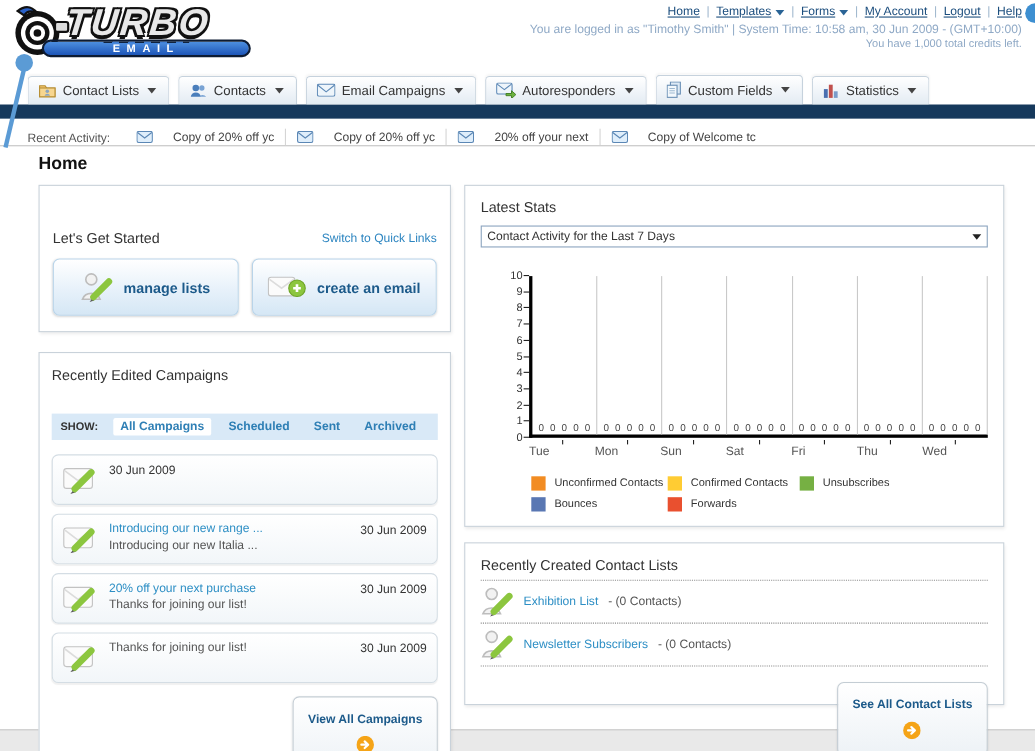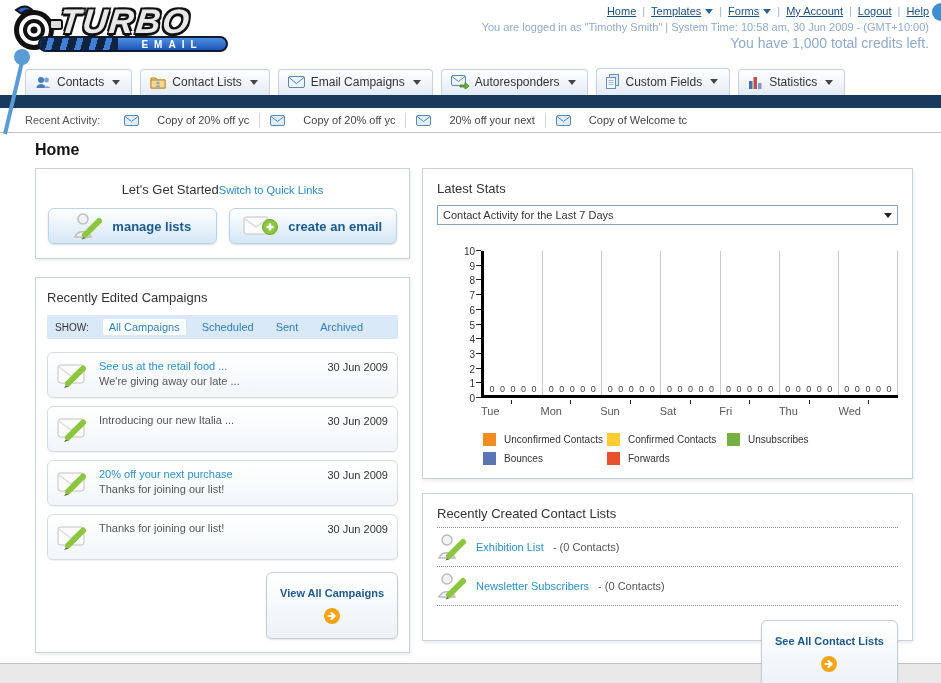--- a/index.html
+++ b/index.html
@@ -7,75 +7,75 @@
   body { font-family:"Liberation Sans", sans-serif; background:#e9e9e9; position:relative; }
   .page { background:#fff; width:941px; height:664px; border-bottom:1px solid #bfbfbf; position:relative; }
 
   
   .header { position:relative; height:64px; }
   .logo { position:absolute; left:8px; top:4px; width:230px; height:56px; }
   .logo-turbo { font-weight:bold; font-style:italic; font-size:34px; letter-spacing:2px; color:#e8e8e8;
     text-shadow:-2px -2px 0 #111,2px -2px 0 #111,-2px 2px 0 #111,2px 2px 0 #111,0 3px 0 #111;
     transform:skewX(-6deg); position:absolute; left:52px; top:-2px; }
   .logo-bar { position:absolute; left:30px; top:32px; width:190px; height:16px; background:linear-gradient(#4d8fe0,#1d55b8);
-    border:2px solid #0d1b33; border-radius:8px; display:flex; align-items:center; }
+    border:2px solid #0d1b33; border-radius:8px; display:flex; align-items:center;flex-direction:column; }
   .logo-stripes { width:78px; height:100%; border-radius:6px 0 0 6px;
     background:repeating-linear-gradient(105deg,#10233f 0 8px,#3f7fd6 8px 14px); }
   .logo-email { flex:1; text-align:center; color:#fff; font-weight:bold; font-size:10px; letter-spacing:6px; }
   .turbo-icon { position:absolute; left:0; top:0; }
 
   .callout-pin { position:absolute; left:0; top:44px; }
   .edge-dot { position:absolute; right:-9px; top:3px; width:18px; height:18px; border-radius:50%; background:#3d8fd1; }
 
   .header-right { position:absolute; right:12px; top:5px; text-align:right; }
   .nav-links { font-size:11px; color:#8fa9c6; display:flex; justify-content:flex-end; align-items:center; gap:6px; }
   .nav-link { color:#1c4e7e; text-decoration:underline; cursor:pointer; display:inline-flex; align-items:center; gap:4px; }
   .nav-sep { color:#9db5cc; }
   .caret-down { width:0; height:0; border-left:4px solid transparent; border-right:4px solid transparent; border-top:5px solid #2a6496; display:inline-block; }
   .login-line { font-size:11px; color:#8fa9c6; margin-top:4px; }
-  .credits-line { font-size:14px; color:#8fa9c6; margin-top:2px; }
+  .credits-line { font-size:10px; color:#8fa9c6; margin-top:2px; }
 
   
   .tabs-row { display:flex; align-items:flex-end; gap:8px; padding-left:25px; height:31px; }
   .tab { display:inline-flex; align-items:center; gap:6px; padding:5px 11px 6px 9px; font-size:12px; color:#333;
     border:1px solid #c6d2dd; border-bottom:none; border-radius:4px 4px 0 0; cursor:pointer;
     background:linear-gradient(#ffffff,#eef3f8 60%,#e3ebf2); box-shadow:0 -1px 2px rgba(0,0,0,0.04); white-space:nowrap; }
   .tab .caret-down { border-top-color:#444; margin-left:2px; }
   .navy-bar { height:13px; background:#16395c; }
 
   
-  .recent-row { display:flex; align-items:center; height:25px; padding-left:25px; font-size:11px; color:#555;
+  .recent-row { display:flex; align-items:flex-end; height:25px; padding-left:25px; font-size:11px; color:#555;
     border-bottom:1px solid #c3c3c3; background:#fff; }
   .recent-label { margin-right:14px; }
   .recent-item { display:inline-flex; align-items:center; gap:18px; padding:0 10px; border-left:1px solid #d5d5d5; color:#444; cursor:pointer; height:15px; }
   .recent-item:first-of-type { border-left:none; }
 
   
   .main { padding:8px 0 0 35px; }
   .page-title { font-size:16px; font-weight:bold; color:#111; margin-bottom:9px; }
   .columns { display:flex; gap:12px; }
   .col-left { width:375px; }
   .col-right { width:491px; }
 
   .panel { background:#fff; border:1px solid #c9d2da; box-shadow:1px 2px 3px rgba(0,0,0,0.08); }
   .panel-title { font-size:13px; color:#333; }
 
   
   .get-started { padding:13px 12px 14px; margin-bottom:18px; }
-  .gs-head { display:flex; justify-content:center; align-items:center; margin-bottom:11px; }
+  .gs-head { display:flex; justify-content:space-between; align-items:center; margin-bottom:11px;margin-top:27px; }
   .switch-link { font-size:11px; color:#2e86c1; cursor:pointer; }
   .gs-buttons { display:flex; gap:12px; }
-  .gs-btn { flex:1; height:36px; border:1px solid #b9d4e9; border-radius:6px; cursor:pointer;
+  .gs-btn { flex:1; height:52px; border:1px solid #b9d4e9; border-radius:6px; cursor:pointer;
     background:linear-gradient(#ffffff,#e7f1fa 55%,#d5e7f5); box-shadow:0 1px 2px rgba(0,0,0,0.15);
     display:flex; align-items:center; justify-content:center; gap:9px; font-size:13px; font-weight:bold; color:#1c5a8a; }
 
   
   .campaigns { padding:12px 11px 13px; }
-  .camp-title { margin-bottom:10px; }
-  .show-bar { background:#d9e9f7; display:flex; align-items:center; gap:14px; padding:4px 8px; margin-bottom:13px; }
+  .camp-title { margin-bottom:28px; }
+  .show-bar { background:#d9e9f7; display:flex; align-items:center; gap:14px; padding:4px 8px; margin-bottom:13px;font-weight:bold; }
   .show-label { font-size:10px; color:#333; }
   .filter-link { font-size:11px; color:#2e7fb5; cursor:pointer; padding:2px 6px; }
   .filter-link.active { background:#fff; border-radius:2px; color:#2e7fb5; }
   .camp-item { border:1px solid #d4dde4; border-radius:6px; background:linear-gradient(#ffffff,#f2f6f9);
     box-shadow:0 1px 1px rgba(0,0,0,0.06); display:flex; align-items:flex-start; gap:8px;
     padding:7px 9px; margin-bottom:8px; cursor:pointer; min-height:46px; }
   .camp-texts { flex:1; }
   .camp-name { font-size:11px; color:#2e8fc5; margin-bottom:3px; }
   .camp-sub { font-size:11px; color:#555; }
   .camp-date { font-size:11px; color:#333; margin-top:1px; }
@@ -178,39 +178,39 @@
         </div>
       <div class="login-line">You are logged in as "Timothy Smith" | System Time: 10:58 am, 30 Jun 2009 - (GMT+10:00)</div>
       <div class="credits-line">You have 1,000 total credits left.</div>
     </div>
   </div>
 
   <div class="tabs-row">
       <div class="tab">
         <span style="display: inline-flex;">
           <svg width="16" height="14" viewBox="0 0 16 14">
+            <path d="M1 3 h5 l1.5 2 H15 v8 H1 z" fill="#f2c46d" stroke="#b78f35"></path>
+            <rect x="1" y="5" width="14" height="8" fill="#f7d68f" stroke="#b78f35"></rect>
+            <circle cx="8" cy="8" r="1.6" fill="#8aa5c0"></circle>
+            <path d="M5.5 12 a2.6 2.3 0 0 1 5 0 z" fill="#8aa5c0"></path>
+          </svg>
+        </span>
+        <span>Contact Lists</span>
+        <span class="caret-down"></span>
+      </div>
+      <div class="tab">
+        <span style="display: inline-flex;">
+          <svg width="16" height="14" viewBox="0 0 16 14">
             <circle cx="6" cy="5" r="3" fill="#4a7ebb"></circle>
             <path d="M1.5 13 a4.5 4 0 0 1 9 0 z" fill="#4a7ebb"></path>
             <circle cx="11.5" cy="5" r="2.4" fill="#79a3d4"></circle>
             <path d="M8.8 13 a3.8 3.4 0 0 1 6.6 0 z" fill="#79a3d4"></path>
           </svg>
         </span>
         <span>Contacts</span>
-        <span class="caret-down"></span>
-      </div>
-      <div class="tab">
-        <span style="display: inline-flex;">
-          <svg width="16" height="14" viewBox="0 0 16 14">
-            <path d="M1 3 h5 l1.5 2 H15 v8 H1 z" fill="#f2c46d" stroke="#b78f35"></path>
-            <rect x="1" y="5" width="14" height="8" fill="#f7d68f" stroke="#b78f35"></rect>
-            <circle cx="8" cy="8" r="1.6" fill="#8aa5c0"></circle>
-            <path d="M5.5 12 a2.6 2.3 0 0 1 5 0 z" fill="#8aa5c0"></path>
-          </svg>
-        </span>
-        <span>Contact Lists</span>
         <span class="caret-down"></span>
       </div>
       <div class="tab">
         <span style="display: inline-flex;">
           <svg width="17" height="12" viewBox="0 0 17 12">
             <rect x="0.5" y="0.5" width="16" height="11" rx="1.5" fill="#eef5fb" stroke="#5b87b5"></rect>
             <path d="M1 1.5 l7.5 6 7.5 -6" fill="none" stroke="#5b87b5"></path>
           </svg>
         </span>
         <span>Email Campaigns</span>
@@ -346,36 +346,33 @@
           <div>
               <div class="camp-item">
                 <span style="display: inline-flex;">
                   <svg width="34" height="28" viewBox="0 0 34 28">
                     <rect x="1" y="5" width="26" height="18" rx="2.5" fill="#fbfbfb" stroke="#c2c2c2"></rect>
                     <path d="M2 7 l12 9 12 -9" fill="none" stroke="#dcdcdc" stroke-width="1.5"></path>
                     <path d="M10 24 l-3 4 5 -1.5 z" fill="#5a5a5a"></path>
                     <path d="M11 23.5 L26 8.5" stroke="#8cc63f" stroke-width="6" stroke-linecap="round"></path>
                   </svg>
                 </span>
-                <div class="camp-texts">
-                  <div class="camp-name">See us at the retail food ...</div>
-                  <div class="camp-sub">We're giving away our late ...</div>
-                </div>
                 <div class="camp-date">30 Jun 2009</div>
               </div>
               <div class="camp-item">
                 <span style="display: inline-flex;">
                   <svg width="34" height="28" viewBox="0 0 34 28">
                     <rect x="1" y="5" width="26" height="18" rx="2.5" fill="#fbfbfb" stroke="#c2c2c2"></rect>
                     <path d="M2 7 l12 9 12 -9" fill="none" stroke="#dcdcdc" stroke-width="1.5"></path>
                     <path d="M10 24 l-3 4 5 -1.5 z" fill="#5a5a5a"></path>
                     <path d="M11 23.5 L26 8.5" stroke="#8cc63f" stroke-width="6" stroke-linecap="round"></path>
                   </svg>
                 </span>
                 <div class="camp-texts">
+                  <div class="camp-name">Introducing our new range ...</div>
                   <div class="camp-sub">Introducing our new Italia ...</div>
                 </div>
                 <div class="camp-date">30 Jun 2009</div>
               </div>
               <div class="camp-item">
                 <span style="display: inline-flex;">
                   <svg width="34" height="28" viewBox="0 0 34 28">
                     <rect x="1" y="5" width="26" height="18" rx="2.5" fill="#fbfbfb" stroke="#c2c2c2"></rect>
                     <path d="M2 7 l12 9 12 -9" fill="none" stroke="#dcdcdc" stroke-width="1.5"></path>
                     <path d="M10 24 l-3 4 5 -1.5 z" fill="#5a5a5a"></path>

